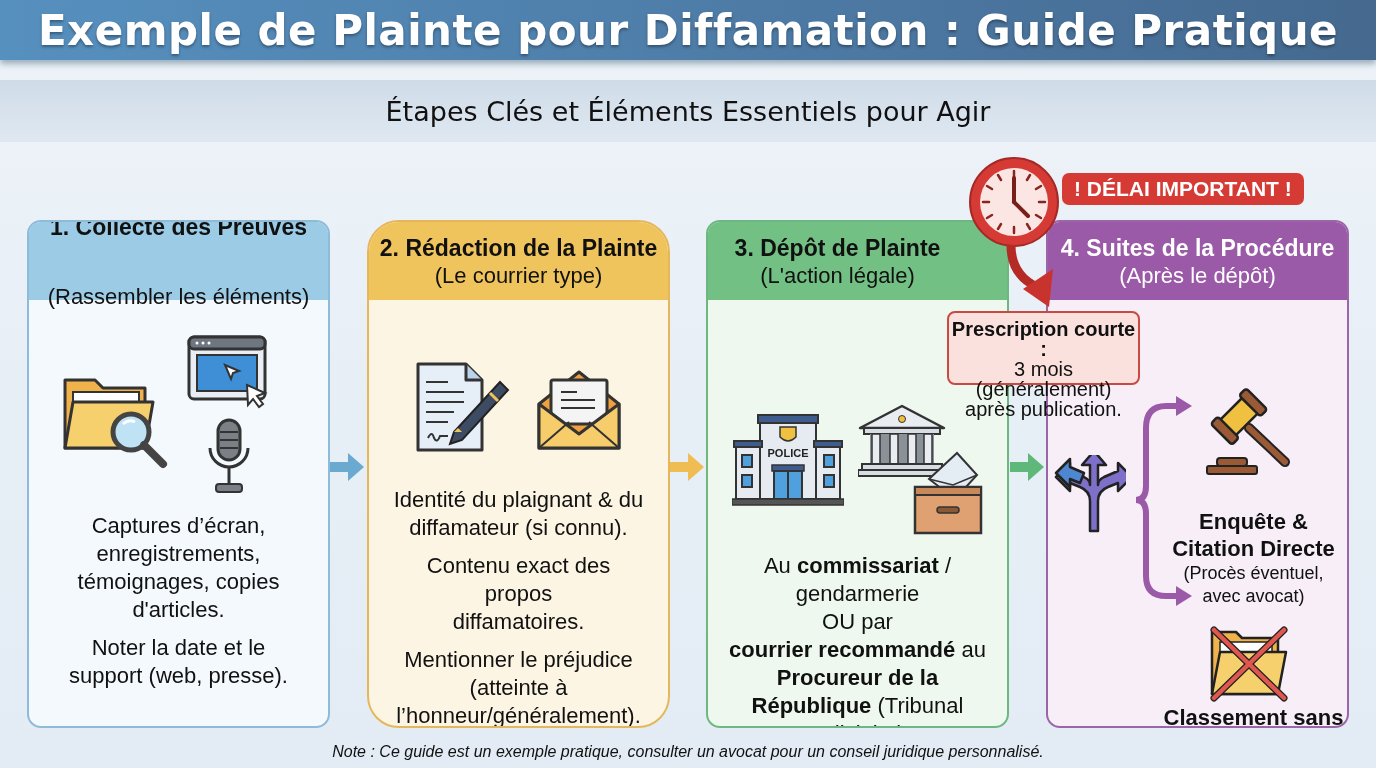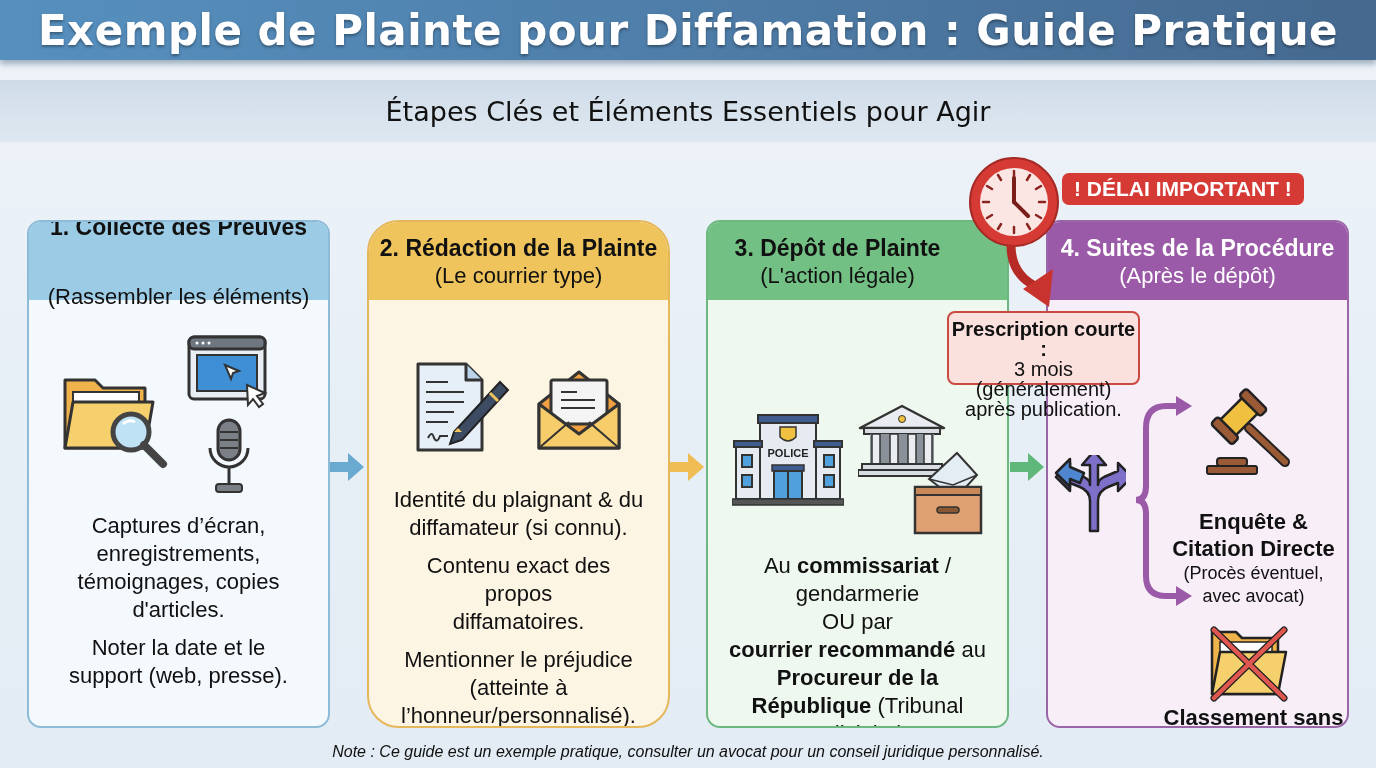--- a/index.html
+++ b/index.html
@@ -163,21 +163,21 @@
       <rect x="14" y="10" width="56" height="44" rx="2" fill="#f4f4f4" stroke="#333" stroke-width="3"></rect>
       <line x1="24" y1="22" x2="40" y2="22" stroke="#333" stroke-width="2"></line>
       <line x1="24" y1="30" x2="58" y2="30" stroke="#333" stroke-width="2"></line>
       <line x1="24" y1="38" x2="58" y2="38" stroke="#333" stroke-width="2"></line>
       <path d="M2 34 l40 30 l40 -30 v44 h-80 z" fill="#f7cd6c" stroke="#333" stroke-width="3" stroke-linejoin="round"></path>
       <path d="M2 78 l30 -26 M82 78 l-30 -26" stroke="#333" stroke-width="2"></path>
     </svg>
     <div class="body-text" style="top:186px">
       <p style="padding:0 8px">Identité du plaignant &amp; du diffamateur (si connu).</p>
       <p style="padding:0 55px">Contenu exact des propos diffamatoires.</p>
-      <p style="padding:0 2px">Mentionner le préjudice (atteinte à l’honneur/personnalisé).</p>
+      <p style="padding:0 2px">Mentionner le préjudice (atteinte à l’honneur/généralement).</p>
     </div>
   </div>
 </div>
 
 <svg class="flow-arrow" style="left:670px" viewBox="0 0 36 30">
   <path d="M0 10 h18 v-9 l16 14 l-16 14 v-9 h-18 z" fill="#f0bd54"></path>
 </svg>
 
 <div class="card" id="card3">
   <div class="card-head">

